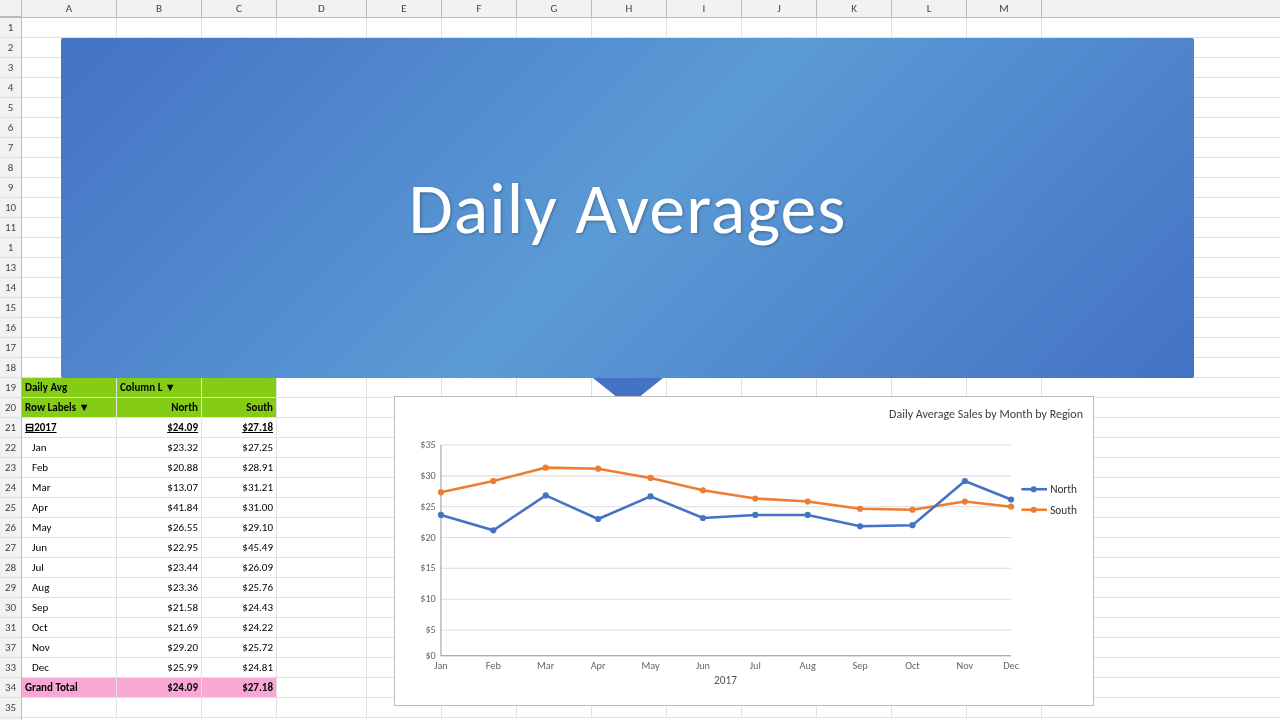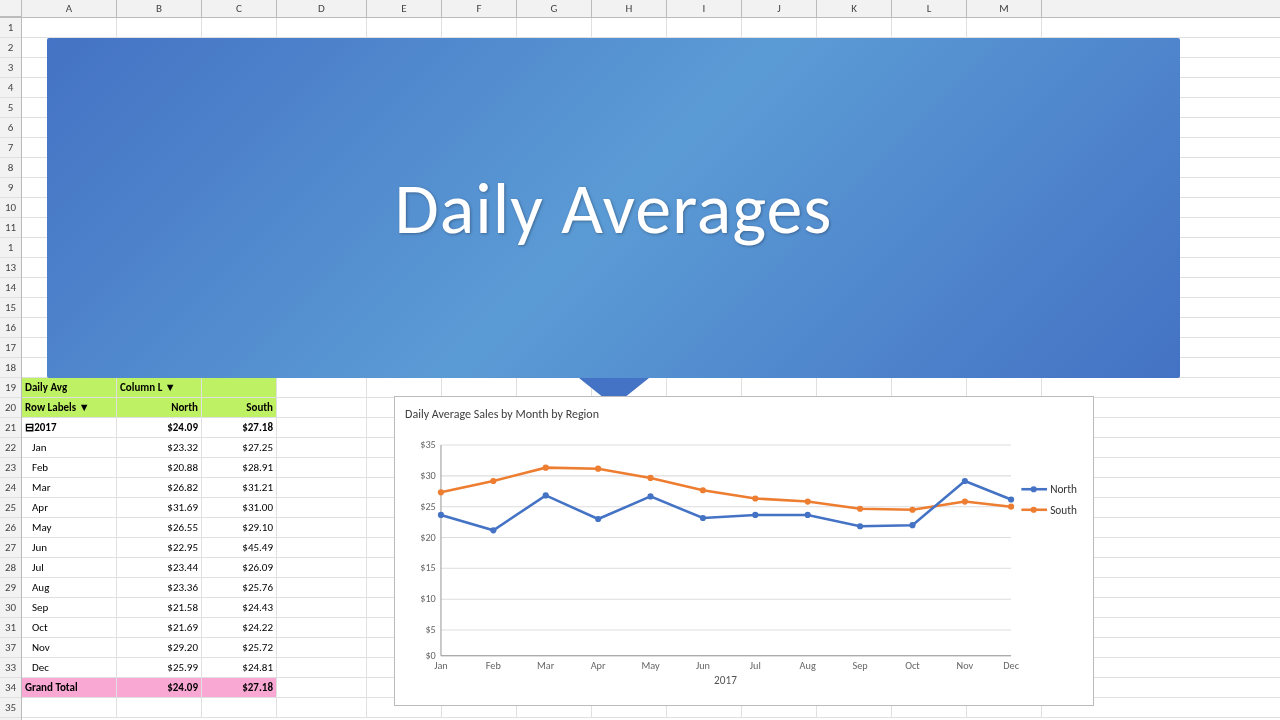--- a/index.html
+++ b/index.html
@@ -117,47 +117,48 @@
     .ch-g { width: 75px; min-width: 75px; }
     .ch-h { width: 75px; min-width: 75px; }
     .ch-i { width: 75px; min-width: 75px; }
     .ch-j { width: 75px; min-width: 75px; }
     .ch-k { width: 75px; min-width: 75px; }
     .ch-l { width: 75px; min-width: 75px; }
     .ch-m { width: 75px; min-width: 75px; }
 
     
     .pivot-header {
-      background: #bef264;
+      background: #84cc16;
       font-weight: bold;
     }
     .pivot-row-label {
       font-weight: normal;
       padding-left: 10px;
     }
     .pivot-2017 {
       font-weight: bold;
       color: #000;
+      text-decoration: underline;
     }
     .pivot-grand-total {
       font-weight: bold;
       background: #f9a8d4;
     }
     .cell-right {
       text-align: right;
     }
     .cell-bold {
       font-weight: bold;
     }
 
     
     .banner {
       position: absolute;
       top: 38px; 
-      left: 47px;
+      left: 61px;
       width: 1133px;
       height: 340px;
       background: linear-gradient(135deg, #4472c4 0%, #5b9bd5 50%, #4472c4 100%);
       display: flex;
       align-items: center;
       justify-content: center;
       flex-direction: column;
       border-radius: 2px;
     }
     .banner-text {
@@ -190,21 +191,21 @@
       position: absolute;
       top: 396px;
       left: 394px;
       width: 700px;
       height: 310px;
       background: #fff;
       border: 1px solid #bbb;
       padding: 10px;
     }
     .chart-title {
-      text-align: left;
+      text-align: right;
       font-size: 12px;
       color: #404040;
       margin-bottom: 5px;
       font-family: Calibri, Arial, sans-serif;
     }
     .chart-area {
       position: relative;
       width: 100%;
       height: 260px;
     }
@@ -610,36 +611,36 @@
           <div class="cell col-g"></div>
           <div class="cell col-h"></div>
           <div class="cell col-i"></div>
           <div class="cell col-j"></div>
           <div class="cell col-k"></div>
           <div class="cell col-l"></div>
           <div class="cell col-m"></div>
         </div>
         <div class="grid-row">
           <div class="cell col-a pivot-row-label">Mar</div>
-          <div class="cell col-b cell-right">$26.82</div>
+          <div class="cell col-b cell-right">$13.07</div>
           <div class="cell col-c cell-right">$31.21</div>
           <div class="cell col-d"></div>
           <div class="cell col-e"></div>
           <div class="cell col-f"></div>
           <div class="cell col-g"></div>
           <div class="cell col-h"></div>
           <div class="cell col-i"></div>
           <div class="cell col-j"></div>
           <div class="cell col-k"></div>
           <div class="cell col-l"></div>
           <div class="cell col-m"></div>
         </div>
         <div class="grid-row">
           <div class="cell col-a pivot-row-label">Apr</div>
-          <div class="cell col-b cell-right">$31.69</div>
+          <div class="cell col-b cell-right">$41.84</div>
           <div class="cell col-c cell-right">$31.00</div>
           <div class="cell col-d"></div>
           <div class="cell col-e"></div>
           <div class="cell col-f"></div>
           <div class="cell col-g"></div>
           <div class="cell col-h"></div>
           <div class="cell col-i"></div>
           <div class="cell col-j"></div>
           <div class="cell col-k"></div>
           <div class="cell col-l"></div>

